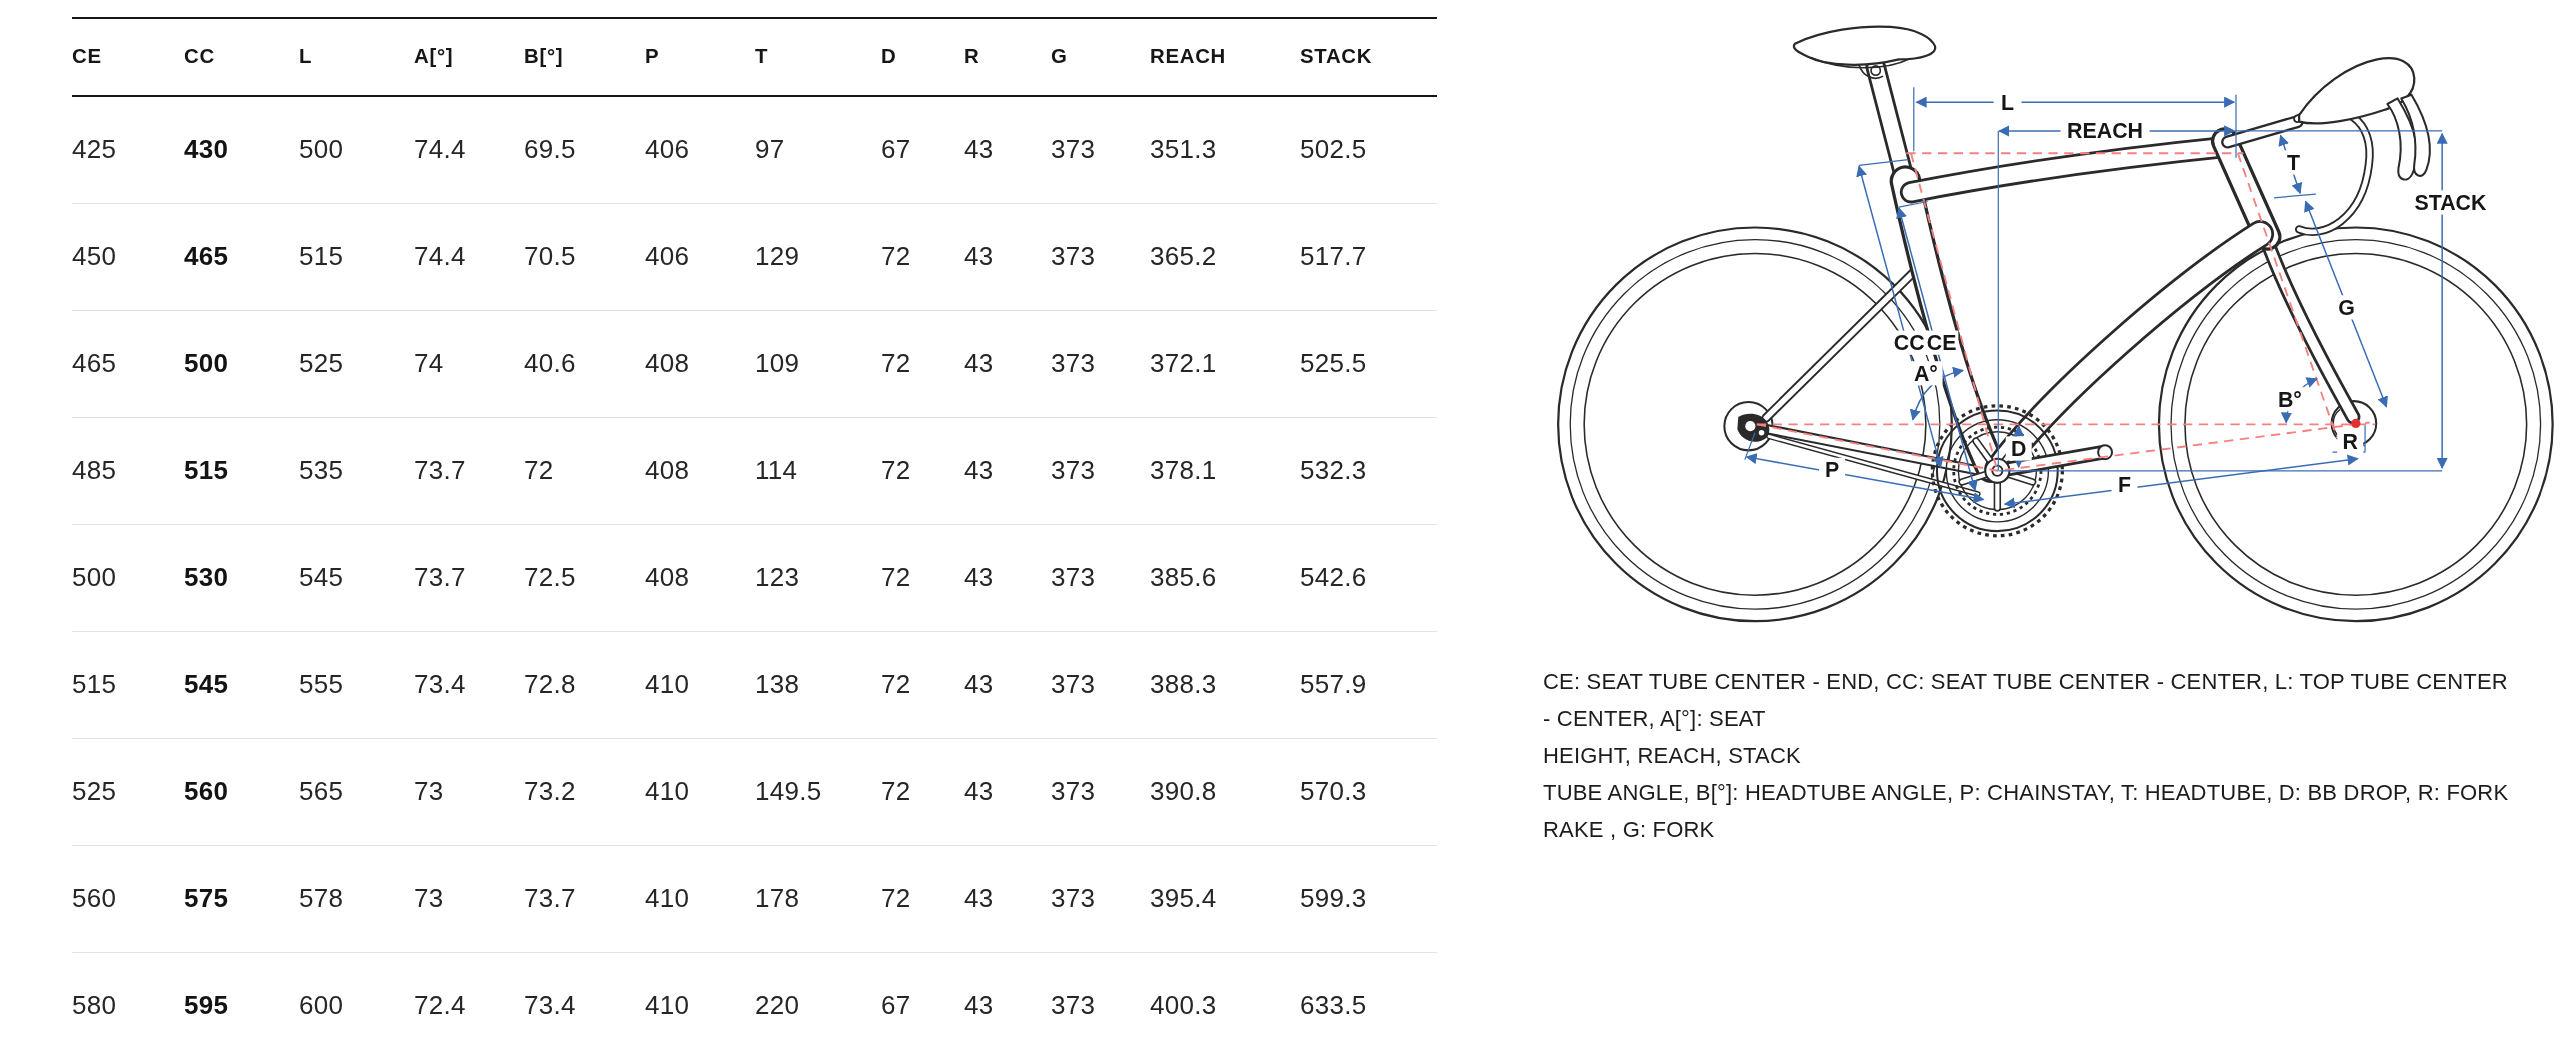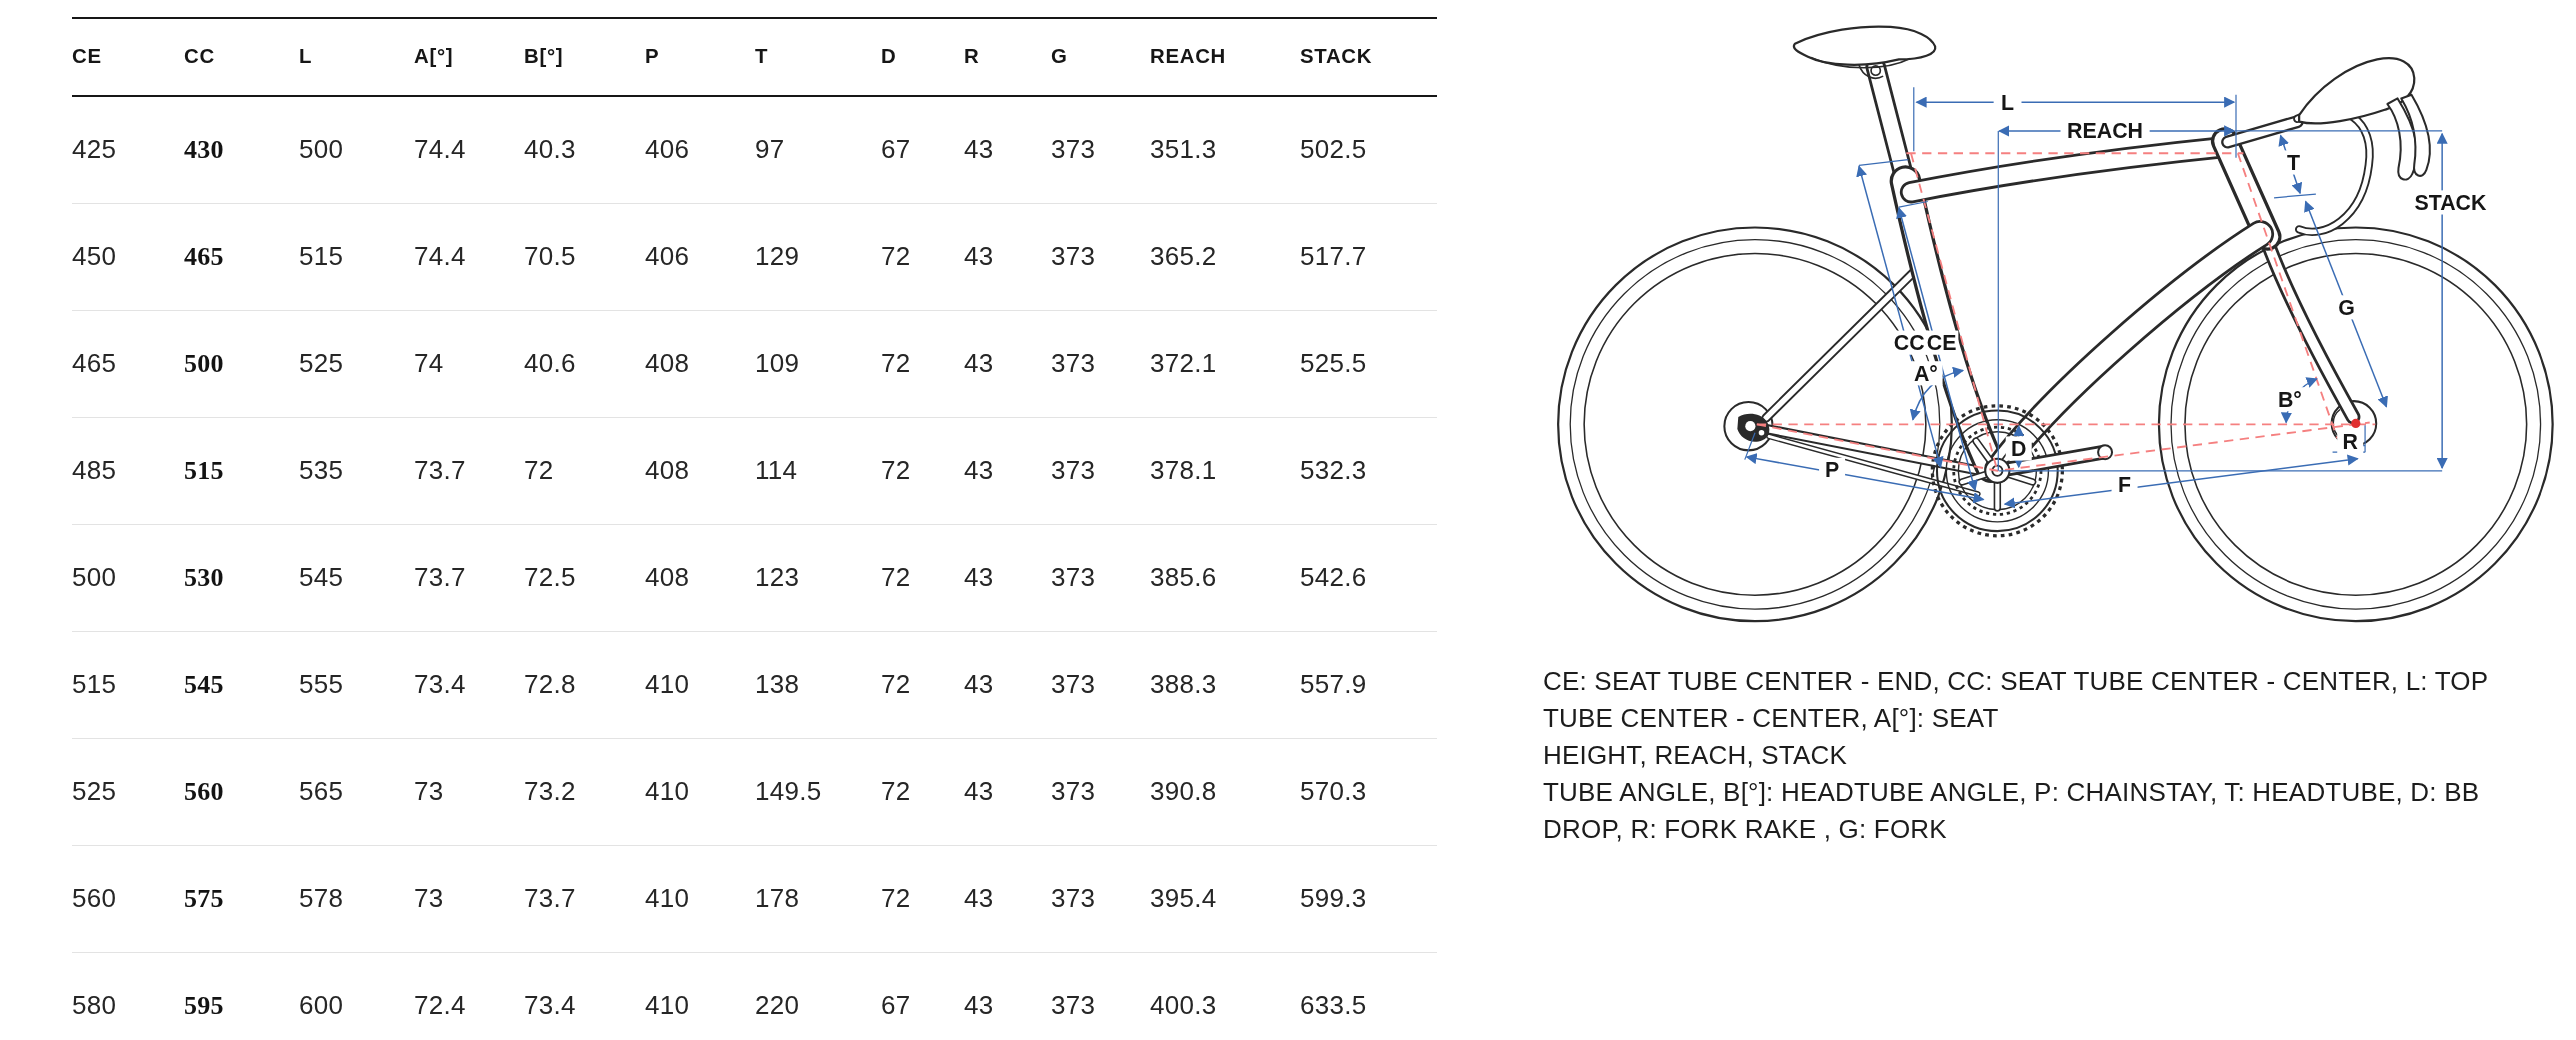--- a/index.html
+++ b/index.html
@@ -12,26 +12,26 @@
   table.geo{width:100%;border-collapse:collapse;table-layout:fixed;border-top:2.8px solid #161616;}
   table.geo thead th{
     border-bottom:2.8px solid #161616;height:76px;vertical-align:middle;text-align:left;
     font-size:20.4px;font-weight:700;letter-spacing:0.7px;color:#161616;padding:0;
   }
   table.geo tbody td{
     height:106px;vertical-align:middle;text-align:left;padding:0;
     font-size:26px;font-weight:400;color:#262626;border-top:1.9px solid #e3e3e3;letter-spacing:0.3px;
   }
   table.geo tbody tr:first-child td{border-top:none;margin-left:20px;}
-  table.geo td.bold{font-weight:700;color:#131313;font-family:Liberation Serif, serif;}
+  table.geo td.bold{font-weight:700;color:#131313;}
   
   .diagram{position:absolute;left:1532px;top:0;width:1044px;height:650px;}
   .caption{
     position:absolute;left:1543px;top:663px;width:966px;
-    font-size:26px;line-height:37px;letter-spacing:0.2px;color:#1c1c1c;
+    font-size:22px;line-height:37px;letter-spacing:0.2px;color:#1c1c1c;
   }
   .tubeB{stroke:#2a2a2a;fill:none;stroke-linecap:round;stroke-linejoin:round;}
   .tubeW{stroke:#ffffff;fill:none;stroke-linecap:round;stroke-linejoin:round;}
   .outl{stroke:#2a2a2a;fill:#ffffff;stroke-linejoin:round;}
   .thin{stroke:#2a2a2a;fill:none;}
   .dim{stroke:#3a6cb4;stroke-width:1.6;fill:none;}
   .ref{stroke:#3a6cb4;stroke-width:1.3;fill:none;}
   .redax{stroke:#f58080;stroke-width:2;fill:none;stroke-dasharray:10 7;}
   .lblbg{fill:#ffffff;}
   .lbl{font-family:"Liberation Sans",sans-serif;font-size:23px;font-weight:700;fill:#161616;text-anchor:middle;}
@@ -70,21 +70,21 @@
           <th>REACH</th>
           <th>STACK</th>
         </tr>
     </thead>
     <tbody>
         <tr>
           <td>425</td>
           <td class="bold">430</td>
           <td>500</td>
           <td>74.4</td>
-          <td>40.3</td>
+          <td>69.5</td>
           <td>406</td>
           <td>97</td>
           <td>67</td>
           <td>43</td>
           <td>373</td>
           <td>351.3</td>
           <td>502.5</td>
         </tr>
         <tr>
           <td>450</td>

